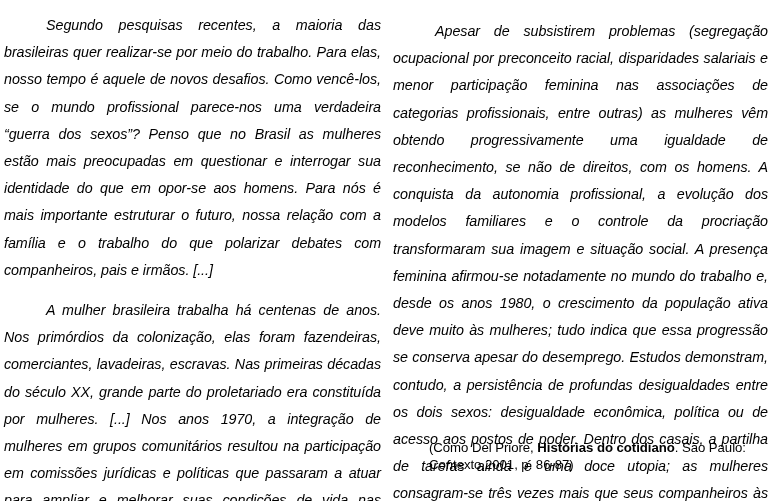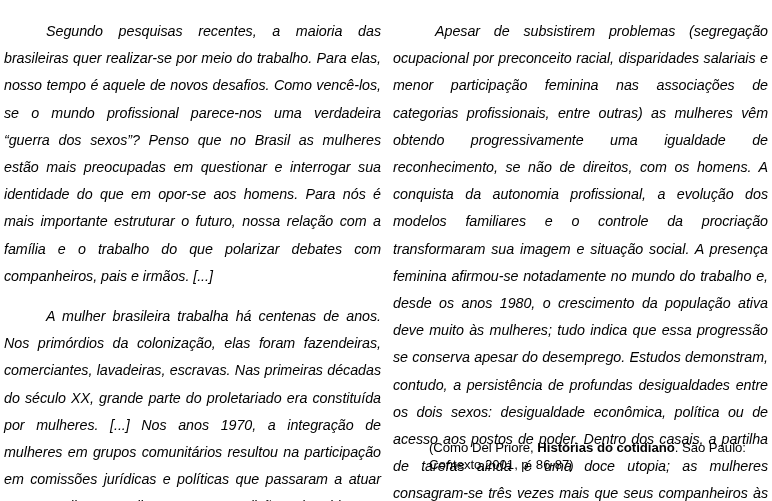--- a/index.html
+++ b/index.html
@@ -49,21 +49,21 @@
     text-indent: 42px;
     color: #000000;
     letter-spacing: -0.05px;
   }
 
   .para.gap {
     margin-top: 13px;
   }
 
   .para:first-child {
-    margin-top: 18px;
+    margin-top: 12px;
   }
 
   #col-right .para:first-child {
     margin-top: 18px;
   }
 
   #attribution {
     position: absolute;
     left: 429px;
     top: 440px;

